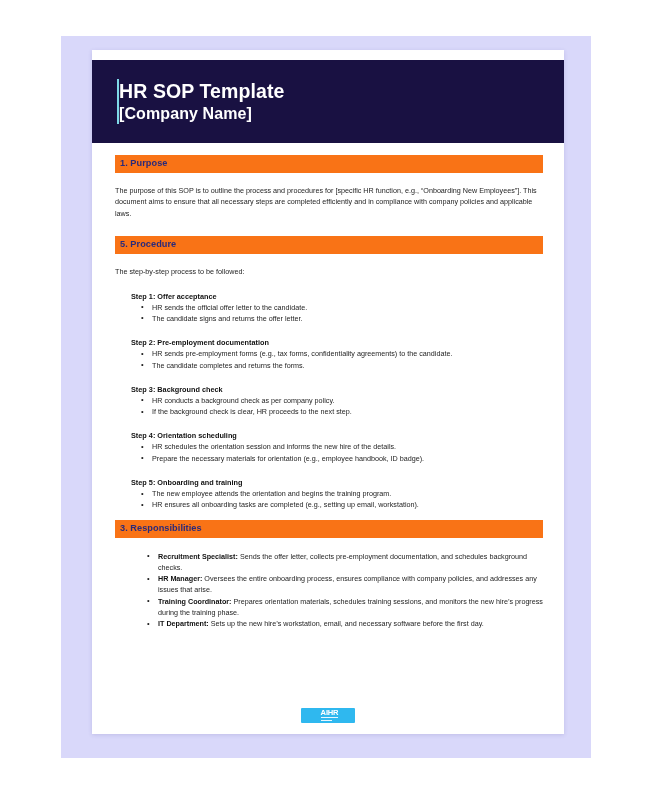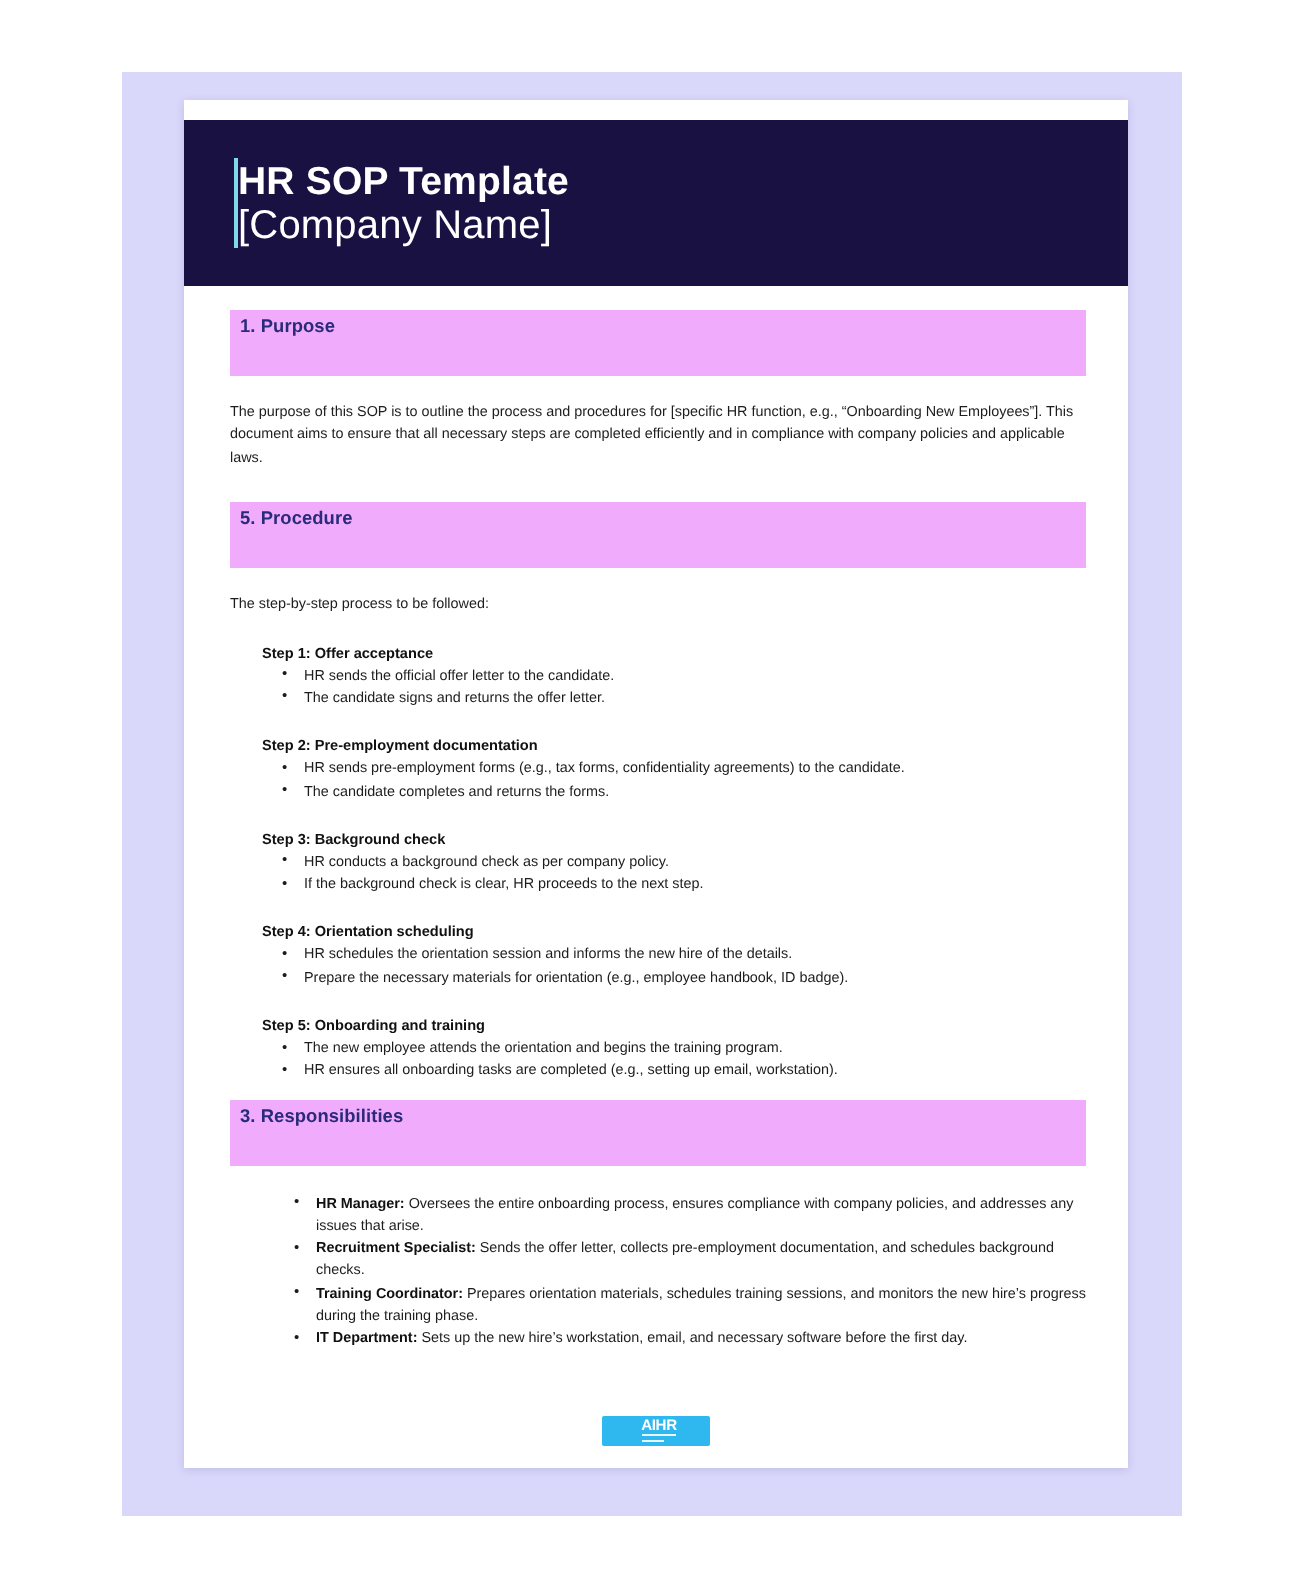--- a/index.html
+++ b/index.html
@@ -58,42 +58,42 @@
     color: #ffffff;
   }
   .title-line1 {
     font-size: 19.5px;
     font-weight: bold;
     line-height: 23px;
     letter-spacing: 0.1px;
     white-space: nowrap;
   }
   .title-line2 {
-    font-size: 20px;
-    font-weight: normal;
+    font-size: 16px;
+    font-weight: bold;
     line-height: 21px;
     letter-spacing: 0.1px;
     white-space: nowrap;
   }
 
   
   .doc-body {
     position: absolute;
     left: 23px;
     top: 105px;
     width: 428px;
   }
 
   .section-band {
-    background: #f0abfc;
+    background: #f97316;
     color: #2a2a7a;
     font-size: 9.2px;
     font-weight: bold;
     line-height: 16px;
-    height: 33px;
+    height: 18px;
     padding-left: 5px;
     box-sizing: border-box;
     letter-spacing: 0.05px;
   }
 
   .para {
     font-size: 7.2px;
     line-height: 11.4px;
     color: #1d1d1d;
     margin: 0;
@@ -258,22 +258,22 @@
           <li>HR ensures all onboarding tasks are completed (e.g., setting up email, workstation).</li>
         </ul>
       </div>
 
       <div class="gap-sm"></div>
 
       <div class="section-band">3. Responsibilities</div>
       <div class="gap-md"></div>
 
       <ul class="bullets resp">
+        <li><span class="role">Recruitment Specialist:</span><span> Sends the offer letter, collects pre-employment documentation, and schedules background checks.</span></li>
         <li><span class="role">HR Manager:</span><span> Oversees the entire onboarding process, ensures compliance with company policies, and addresses any issues that arise.</span></li>
-        <li><span class="role">Recruitment Specialist:</span><span> Sends the offer letter, collects pre-employment documentation, and schedules background checks.</span></li>
         <li><span class="role">Training Coordinator:</span><span> Prepares orientation materials, schedules training sessions, and monitors the new hire’s progress during the training phase.</span></li>
         <li><span class="role">IT Department:</span><span> Sets up the new hire’s workstation, email, and necessary software before the first day.</span></li>
       </ul>
 
     </div>
 
     <div class="footer-logo">
       <span class="logo-word">AIHR</span>
       <span class="logo-sub">
         <i></i>

